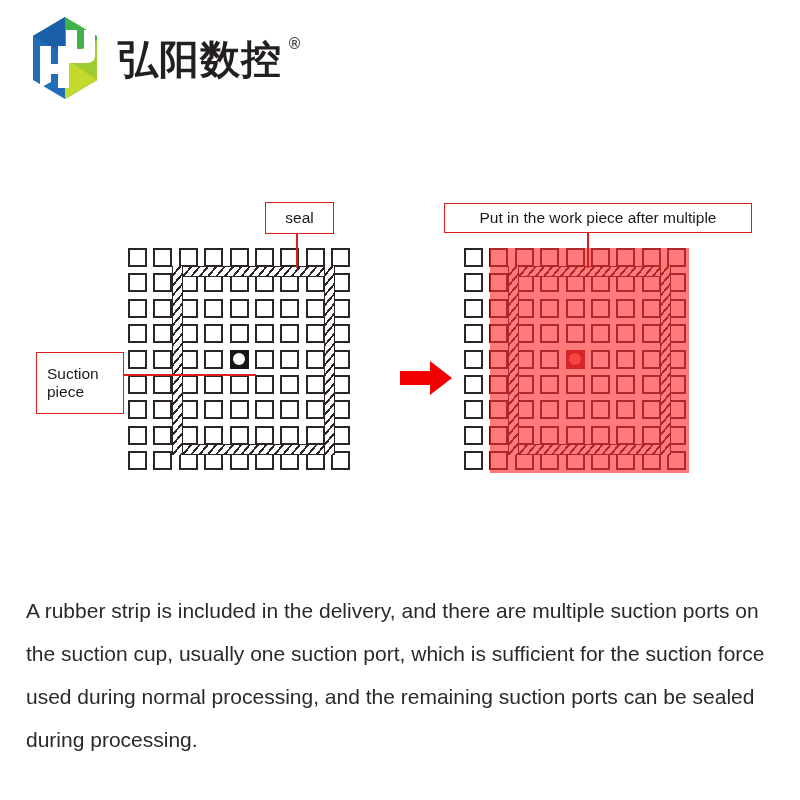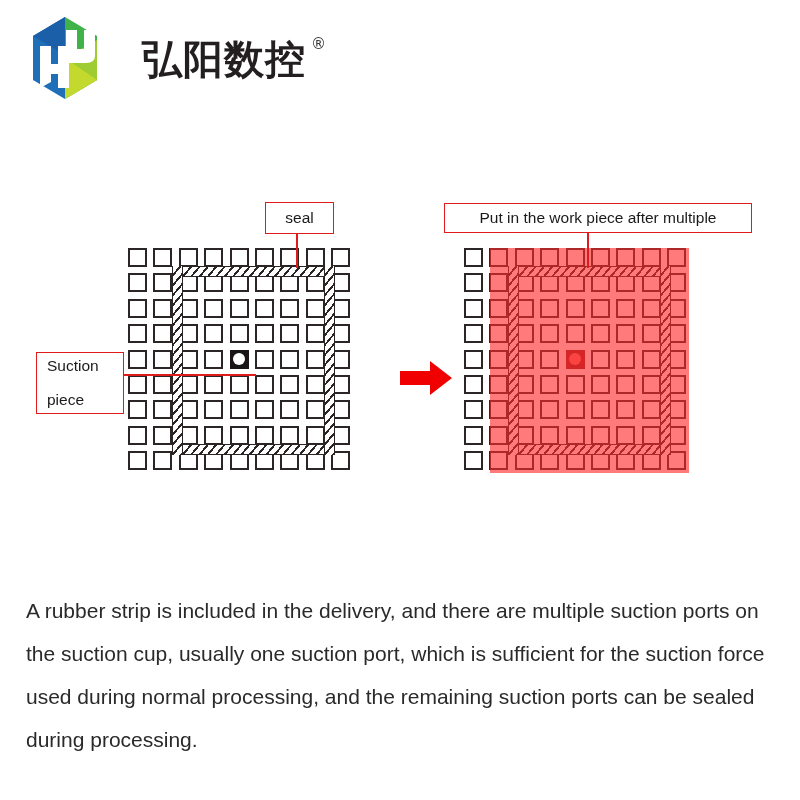--- a/index.html
+++ b/index.html
@@ -18,21 +18,20 @@
   #header {
     position: absolute;
     left: 0; top: 0;
     width: 800px; height: 122px;
   }
   #logo-block {
     position: absolute;
     left: 28px; top: 16px;
     display: flex;
     align-items: center;
-    gap: 24px;
   }
   #logo-mark { width: 74px; height: 84px; display: block; }
   #logo-text-block {
     margin-left: 16px;
     position: relative;
     padding-top: 2px;
   }
   #logo-cn {
     font-family: "DejaVu Sans", sans-serif;
     font-size: 40px;
@@ -70,21 +69,21 @@
     display: flex;
     align-items: center;
     justify-content: center;
     padding: 0 8px;
     white-space: nowrap;
     z-index: 6;
   }
   .callout.two-line {
     flex-direction: column;
     align-items: flex-start;
-    justify-content: space-between;
+    justify-content: center;
     padding: 4px 10px;
   }
   .callout.two-line span { line-height: 1.15; }
 
   .leader { position: absolute; background: #e01b1b; z-index: 5; }
 
   .grid-wrap { position: absolute; }
   .cell {
     position: absolute;
     width: 19px; height: 19px;

